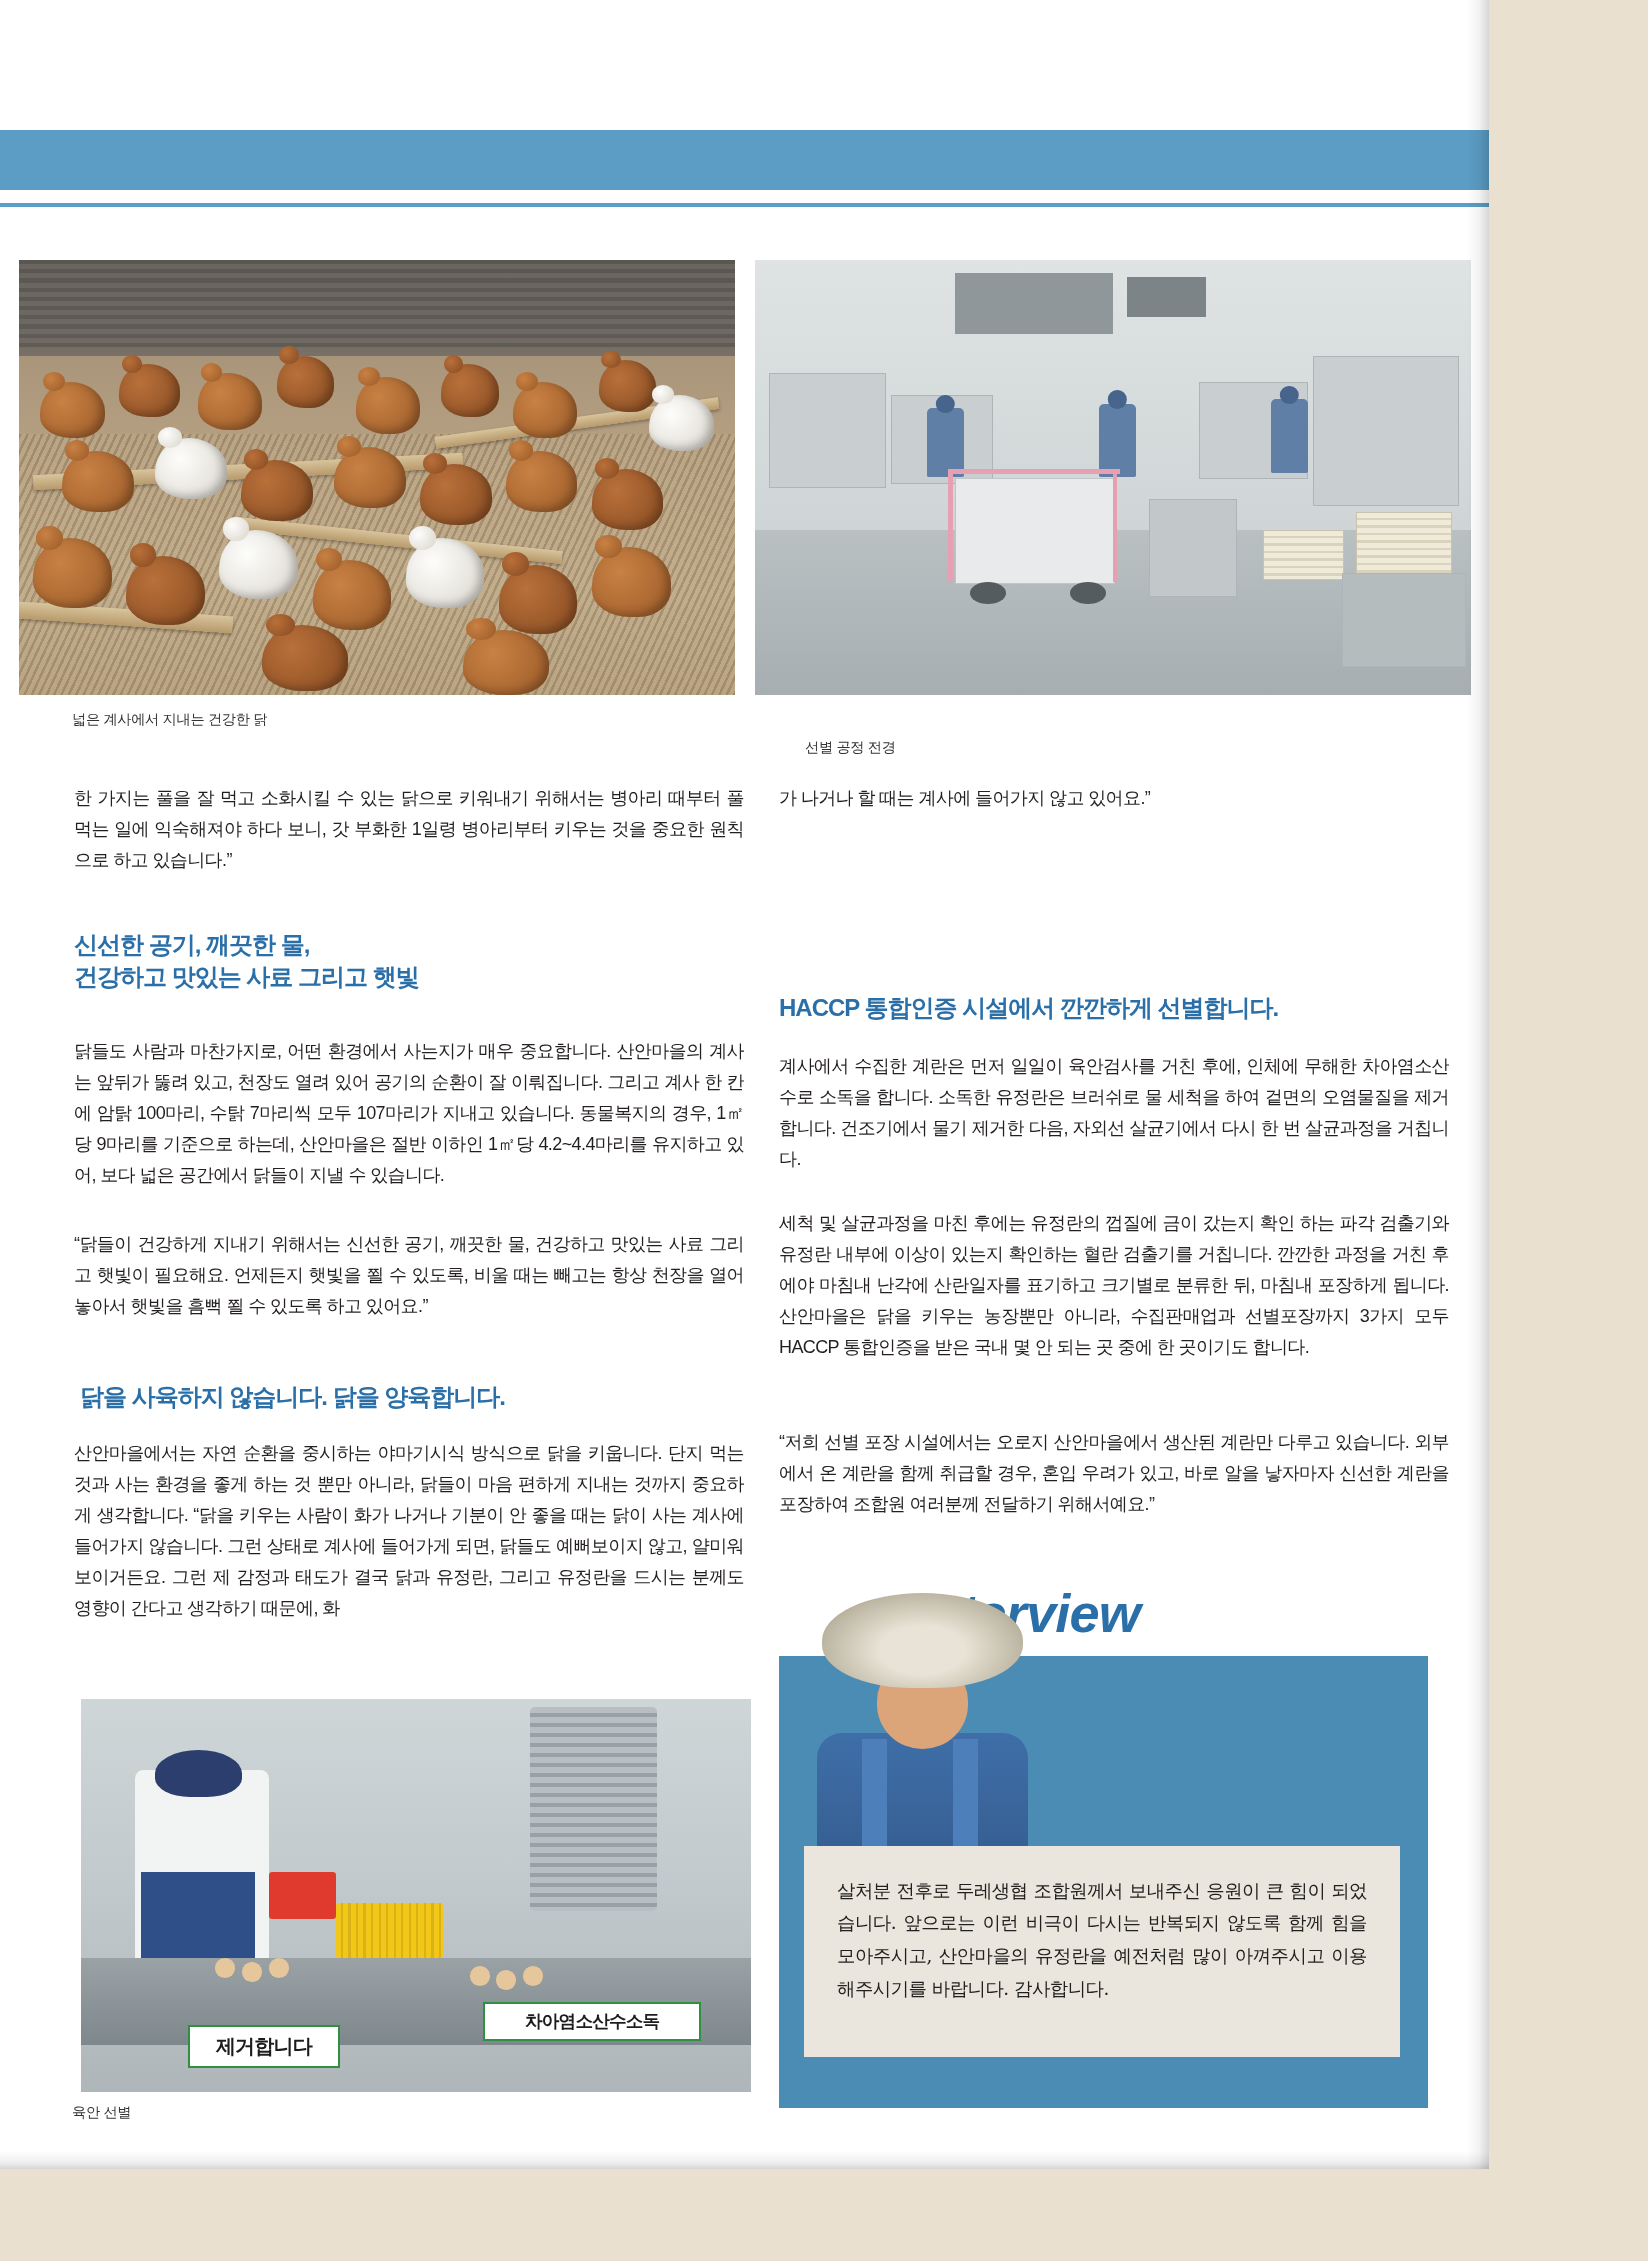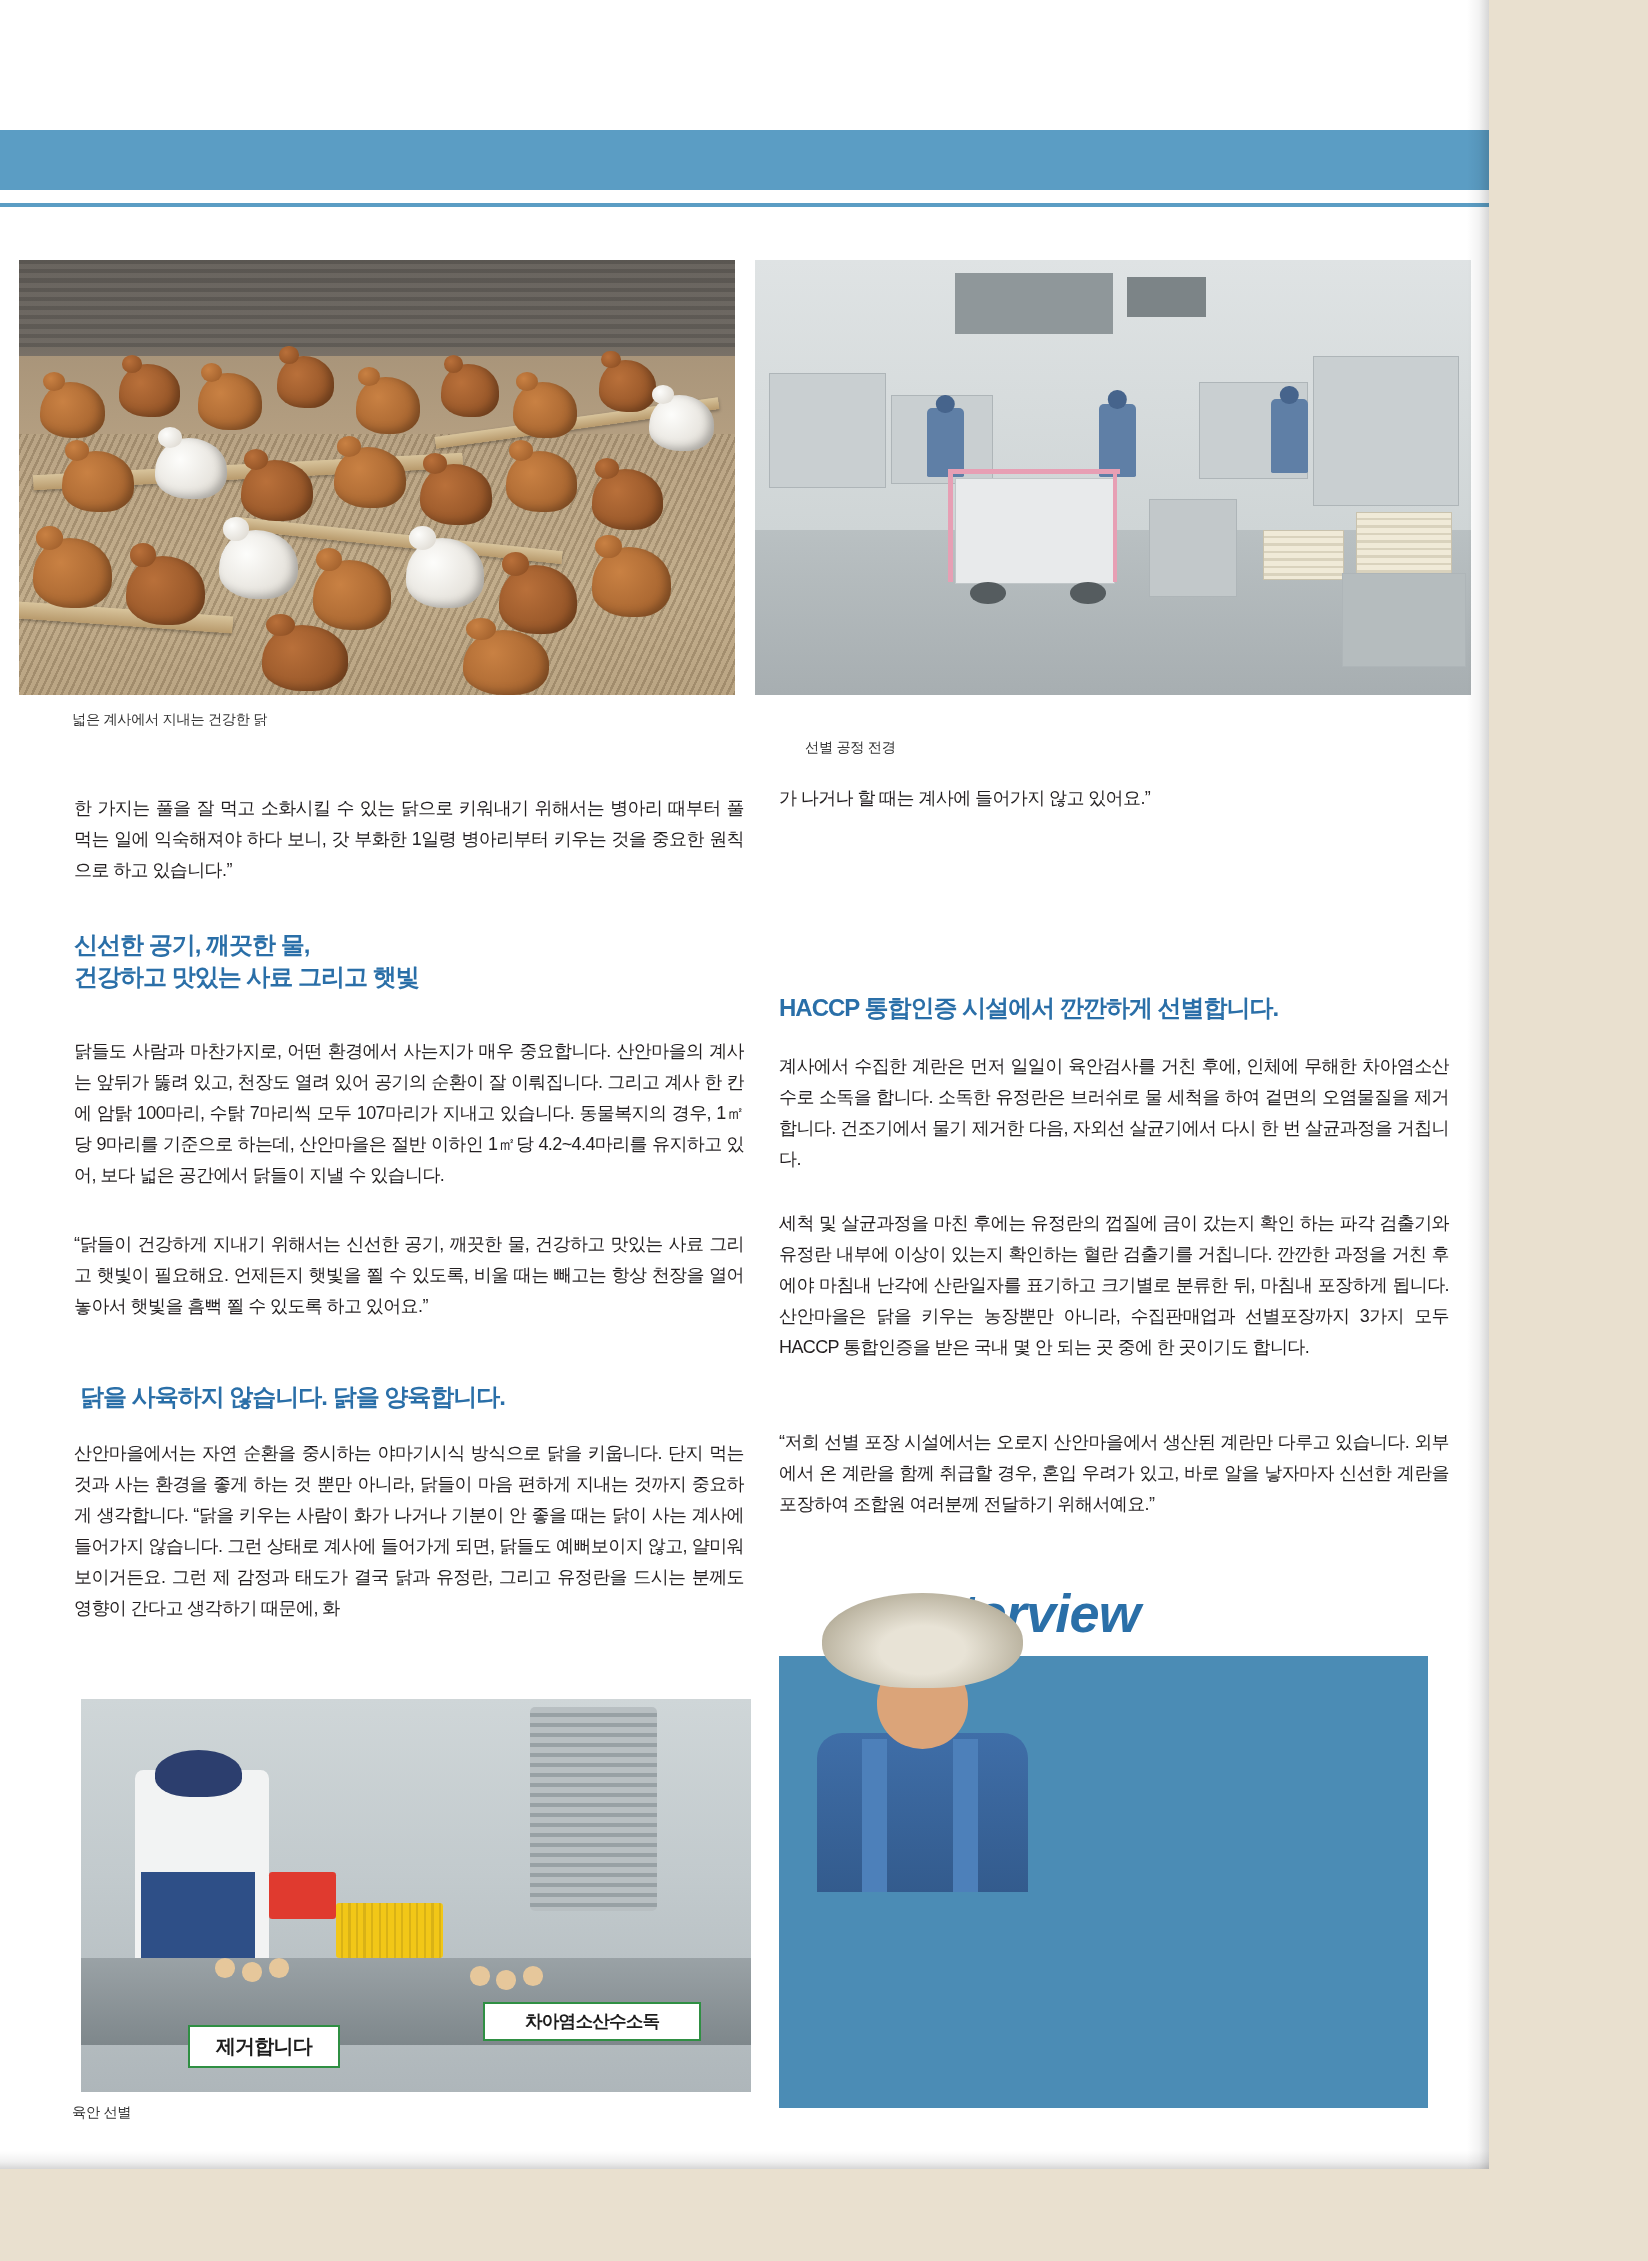--- a/index.html
+++ b/index.html
@@ -434,21 +434,21 @@
     <div class="fac-dark" style="left:30%;top:74%;width:5%;height:5%;border-radius:50%;background:#555c5f;"></div>
     <div class="fac-dark" style="left:44%;top:74%;width:5%;height:5%;border-radius:50%;background:#555c5f;"></div>
 
     <div class="tray-stack" style="left:84%;top:58%;width:13%;height:14%;"></div>
     <div class="tray-stack" style="left:71%;top:62%;width:11%;height:11%;"></div>
     <div class="fac-unit" style="left:82%;top:72%;width:17%;height:21%;background:#b5bcbe;"></div>
     <div class="fac-unit" style="left:55%;top:55%;width:12%;height:22%;background:#c2c8ca;"></div>
   </div>
   <div class="photo-caption" style="left:805px;top:738px;">선별 공정 전경</div>
 
-  <div class="col" style="left:74px;top:783px;margin-top:10px;">
+  <div class="col" style="left:74px;top:783px;">
     <p>한 가지는 풀을 잘 먹고 소화시킬 수 있는 닭으로 키워내기 위해서는 병아리 때부터 풀 먹는 일에 익숙해져야 하다 보니, 갓 부화한 1일령 병아리부터 키우는 것을 중요한 원칙으로 하고 있습니다.”</p>
   </div>
 
   <h2 class="sec" style="position:absolute;left:74px;top:929px;width:670px;">
     <span>신선한 공기, 깨끗한 물,</span><br>
     <span>건강하고 맛있는 사료 그리고 햇빛</span>
   </h2>
 
   <div class="col" style="left:74px;top:1036px;">
     <p>닭들도 사람과 마찬가지로, 어떤 환경에서 사는지가 매우 중요합니다. 산안마을의 계사는 앞뒤가 뚫려 있고, 천장도 열려 있어 공기의 순환이 잘 이뤄집니다. 그리고 계사 한 칸에 암탉 100마리, 수탉 7마리씩 모두 107마리가 지내고 있습니다. 동물복지의 경우, 1㎡당 9마리를 기준으로 하는데, 산안마을은 절반 이하인 1㎡당 4.2~4.4마리를 유지하고 있어, 보다 넓은 공간에서 닭들이 지낼 수 있습니다.</p>
@@ -507,19 +507,20 @@
     <div class="farmer-strap" style="left:26%;"></div>
     <div class="farmer-strap" style="left:62%;"></div>
     <div class="farmer-face"></div>
     <div class="farmer-hat"></div>
   </div>
 
   <div class="interview-role">산안마을 양계담당</div>
   <div class="interview-name">김한결</div>
   <div class="interview-producer">생산자</div>
 
+  <div class="quote-box">살처분 전후로 두레생협 조합원께서 보내주신 응원이 큰 힘이 되었습니다. 앞으로는 이런 비극이 다시는 반복되지 않도록 함께 힘을 모아주시고, 산안마을의 유정란을 예전처럼 많이 아껴주시고 이용해주시기를 바랍니다. 감사합니다.</div>
 
   <div class="page-shadow"></div>
   <div class="page-right-band"></div>
   <div class="page-bottom-shadow"></div>
   <div class="page-bottom-band"></div>
 </div>
 
 
 </body></html>

